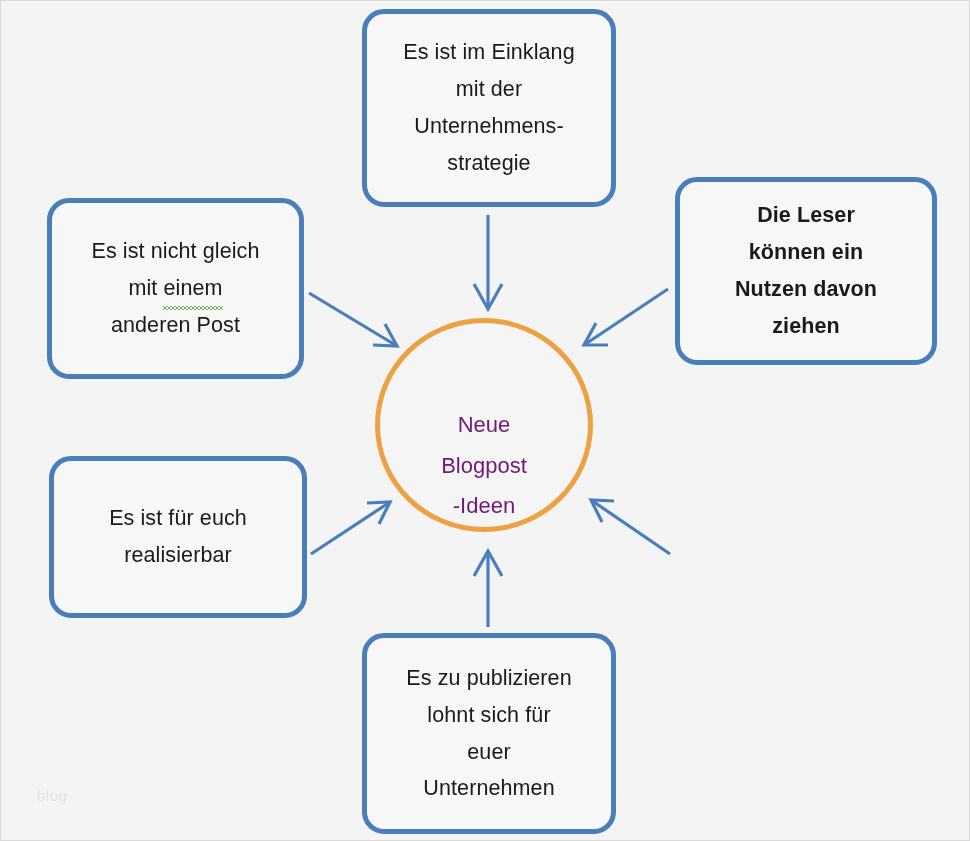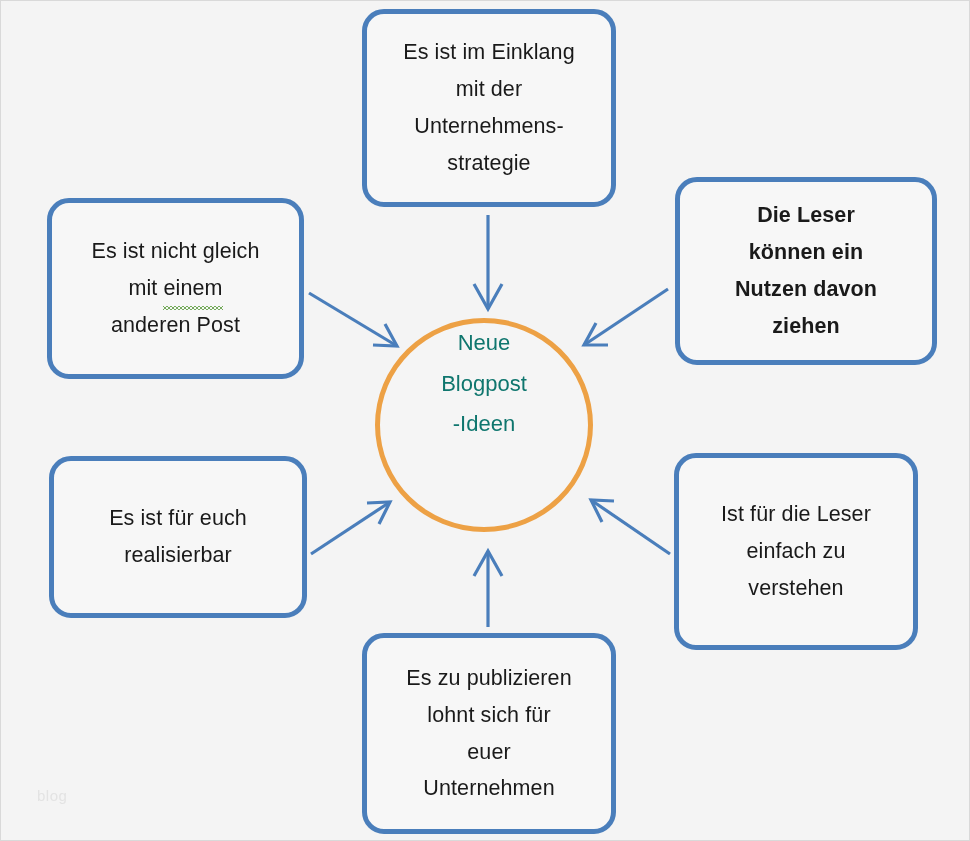--- a/index.html
+++ b/index.html
@@ -47,24 +47,24 @@
   .node-box.spelled .txt {
     display: inline-block;
   }
   #center-circle {
     position: absolute;
     box-sizing: border-box;
     border: 5px solid #eda145;
     border-radius: 50%;
     background: #f5f5f5;
     display: flex;
-    align-items: flex-start;
+    align-items: flex-end;
     justify-content: center;
     text-align: center;
-    color: #0f766e;
+    color: #701a75;
     font-size: 22px;
     line-height: 1.85;
     white-space: pre-line;
   }
   #box-top    { left: 361px; top: 8px;    width: 254px; height: 198px; }
   #box-left-top    { left: 46px;  top: 197px;  width: 257px; height: 181px; }
   #box-right-top   { left: 674px; top: 176px;  width: 262px; height: 188px; font-weight: bold; }
   #box-left-bottom { left: 48px;  top: 455px;  width: 258px; height: 162px; }
   #box-right-bottom{ left: 673px; top: 452px;  width: 244px; height: 197px; }
   #box-bottom { left: 361px; top: 632px;  width: 254px; height: 201px; }
@@ -156,25 +156,20 @@
 können ein
 Nutzen davon
 ziehen</span>
   </div>
 
   <div class="node-box" id="box-left-bottom">
     <span class="txt">Es ist für euch
 realisierbar</span>
   </div>
 
-  <div class="node-box" id="box-right-bottom">
-    <span class="txt">Ist für die Leser
-einfach zu
-verstehen</span>
-  </div>
 
   <div class="node-box" id="box-bottom">
     <span class="txt">Es zu publizieren
 lohnt sich für
 euer
 Unternehmen</span>
   </div>
 
   <div id="center-circle">
     <span class="txt">Neue

